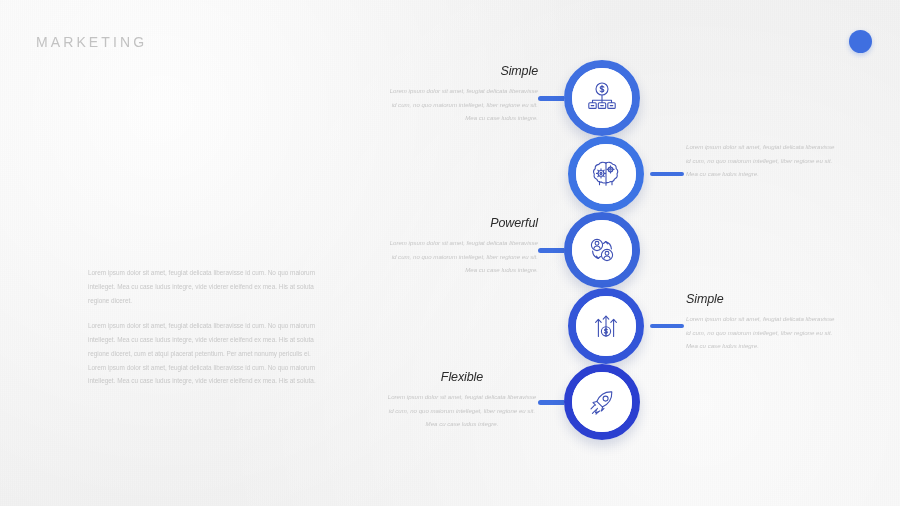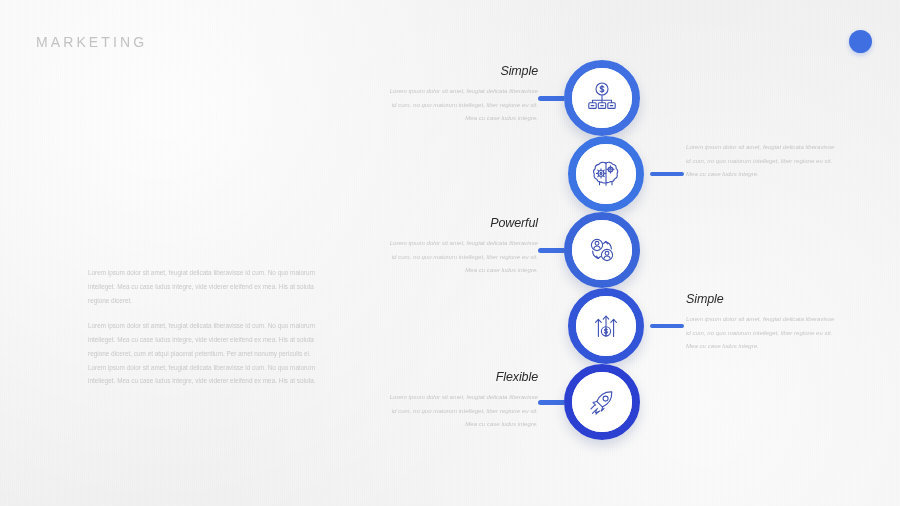--- a/index.html
+++ b/index.html
@@ -233,21 +233,21 @@
         <path d="M17 19.3v6M18.3 20.6c-.4-.4-.9-.6-1.4-.6-.8 0-1.4.4-1.4 1 0 1.4 2.9.8 2.9 2.2 0 .6-.6 1-1.5 1-.6 0-1.2-.2-1.5-.6"></path>
       </svg>
     </div>
   </div>
   <div class="connector" style="left:650px; top:324px; width:34px; height:4px;"></div>
   <div class="item-text align-left" style="left:686px; top:292px;">
     <h3>Simple</h3>
     <p>Lorem ipsum dolor sit amet, feugiat delicata liberavisse id cum, no quo maiorum intelleget, liber regione eu sit. Mea cu case ludus integre.</p>
   </div>
 
-  <div class="item-text align-right" style="left:386px; top:370px;">
+  <div class="item-text align-right" style="left:386px; top:370px;text-align:center;">
     <h3>Flexible</h3>
     <p>Lorem ipsum dolor sit amet, feugiat delicata liberavisse id cum, no quo maiorum intelleget, liber regione eu sit. Mea cu case ludus integre.</p>
   </div>
   <div class="connector" style="left:538px; top:400px; width:30px; height:5px;"></div>
   <div class="node" style="left:564px; top:364px;">
     <div class="ring" style="border-color:#2b3fd0;"></div>
     <div class="inner">
       <svg width="34" height="34" viewBox="0 0 34 34" fill="none" stroke="#3f51b5" stroke-width="1.1" stroke-linecap="round" stroke-linejoin="round">
         <path d="M14.8 19.4c-1.6-1.6-2.3-2.3-3-3 3.2-6.9 8.3-9.8 15-9.5.3 6.7-2.6 11.8-9.5 15-.7-.7-1.4-1.4-2.5-2.5z"></path>
         <circle cx="20.6" cy="13.6" r="2.5"></circle>

